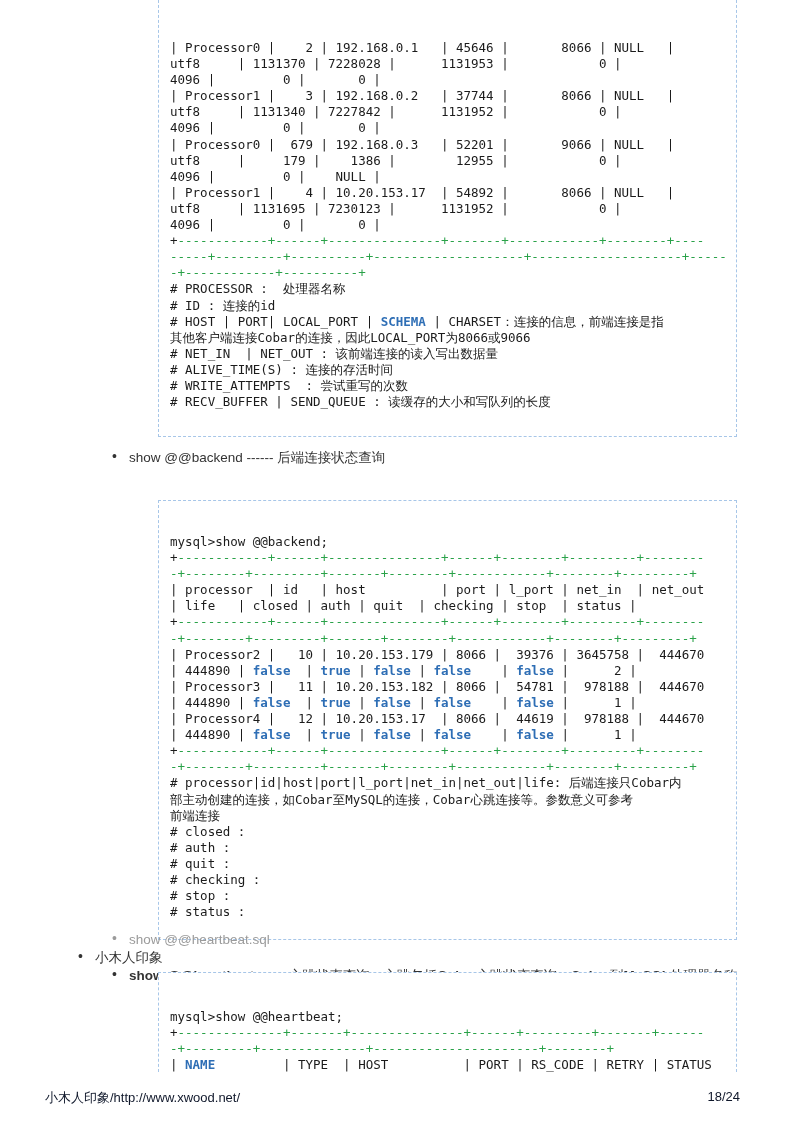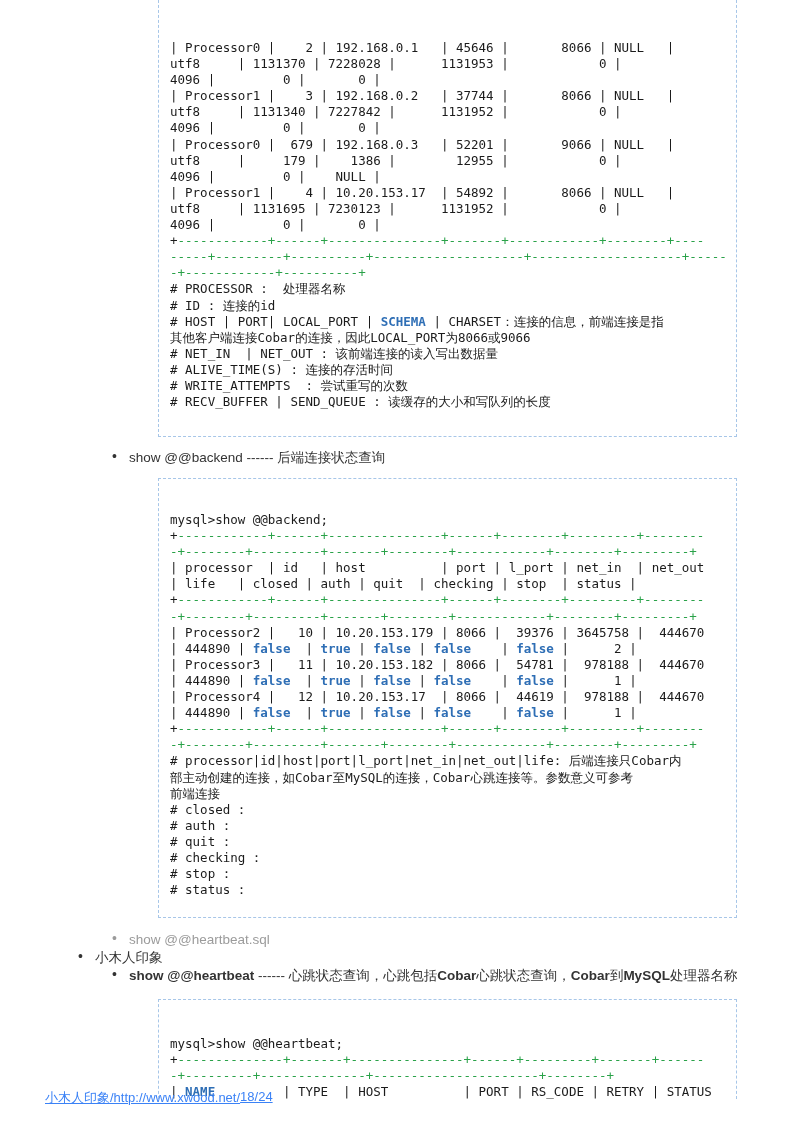--- a/index.html
+++ b/index.html
@@ -21,22 +21,22 @@
     border:1px dashed var(--border);
     background:#ffffff;
     font-family:"DejaVu Sans Mono", monospace;
     font-size:12.5px;line-height:16.1px;
     color:var(--ink);
     white-space:pre;
     padding-left:11px;
     overflow:hidden;
   }
   .cb1{top:-10px;height:447px;padding-top:49px;}
-  .cb2{top:478px;height:440px;padding-top:33px;}
-  .cb3{top:999px;height:100px;padding-top:36px;border-bottom:none;}
+  .cb2{top:500px;height:440px;padding-top:33px;}
+  .cb3{top:972px;height:100px;padding-top:36px;border-bottom:none;}
   .cl{white-space:pre;}
   .c-k{color:var(--ink);}
   .c-g{color:var(--green);}
   .c-b{color:var(--blue);font-weight:bold;text-align:right;}
   .bullet{
     position:absolute;
     font-size:13.5px;line-height:17px;
     color:#333333;white-space:nowrap;
   }
   .lvl-inner{left:129px;}
@@ -44,22 +44,22 @@
   .bullet::before{
     content:"\2022";
     position:absolute;left:-17px;top:-1px;
     font-size:14px;color:#333333;
   }
   .bullet.muted{color:var(--muted);}
   .bullet.muted::before{color:var(--muted);}
   .bold{font-weight:bold;}
   .footer{
     position:absolute;left:45px;top:1089px;width:695px;
-    display:flex;
-    font-size:13px;color:#3b82f6;text-decoration:underline;
+    display:flex;justify-content:space-between;
+    font-size:13px;color:#0f172a;
   }
 </style>
 </head>
 <body>
 
 <div>
 
   <div class="code-block cb1"><div class="cl"><span class="c-k">| Processor0 |    2 | 192.168.0.1   | 45646 |       8066 | NULL   |</span></div><div class="cl"><span class="c-k">utf8     | 1131370 | 7228028 |      1131953 |            0 |</span></div><div class="cl"><span class="c-k">4096 |         0 |       0 |</span></div><div class="cl"><span class="c-k">| Processor1 |    3 | 192.168.0.2   | 37744 |       8066 | NULL   |</span></div><div class="cl"><span class="c-k">utf8     | 1131340 | 7227842 |      1131952 |            0 |</span></div><div class="cl"><span class="c-k">4096 |         0 |       0 |</span></div><div class="cl"><span class="c-k">| Processor0 |  679 | 192.168.0.3   | 52201 |       9066 | NULL   |</span></div><div class="cl"><span class="c-k">utf8     |     179 |    1386 |        12955 |            0 |</span></div><div class="cl"><span class="c-k">4096 |         0 |    NULL |</span></div><div class="cl"><span class="c-k">| Processor1 |    4 | 10.20.153.17  | 54892 |       8066 | NULL   |</span></div><div class="cl"><span class="c-k">utf8     | 1131695 | 7230123 |      1131952 |            0 |</span></div><div class="cl"><span class="c-k">4096 |         0 |       0 |</span></div><div class="cl"><span class="c-k">+</span><span class="c-g">------------+------+---------------+-------+------------+--------+----</span></div><div class="cl"><span class="c-g">-----+---------+----------+--------------------+--------------------+-----</span></div><div class="cl"><span class="c-g">-+------------+----------+</span></div><div class="cl"><span class="c-k"># PROCESSOR :  处理器名称</span></div><div class="cl"><span class="c-k"># ID : 连接的id</span></div><div class="cl"><span class="c-k"># HOST | PORT| LOCAL_PORT | </span><span class="c-b">SCHEMA</span><span class="c-k"> | CHARSET：连接的信息，前端连接是指</span></div><div class="cl"><span class="c-k">其他客户端连接Cobar的连接，因此LOCAL_PORT为8066或9066</span></div><div class="cl"><span class="c-k"># NET_IN  | NET_OUT : 该前端连接的读入写出数据量</span></div><div class="cl"><span class="c-k"># ALIVE_TIME(S) : 连接的存活时间</span></div><div class="cl"><span class="c-k"># WRITE_ATTEMPTS  : 尝试重写的次数</span></div><div class="cl"><span class="c-k"># RECV_BUFFER | SEND_QUEUE : 读缓存的大小和写队列的长度</span></div></div>
 
   <div class="bullet lvl-inner" style="top:449px"><span>show @@backend ------ 后端连接状态查询</span></div>

